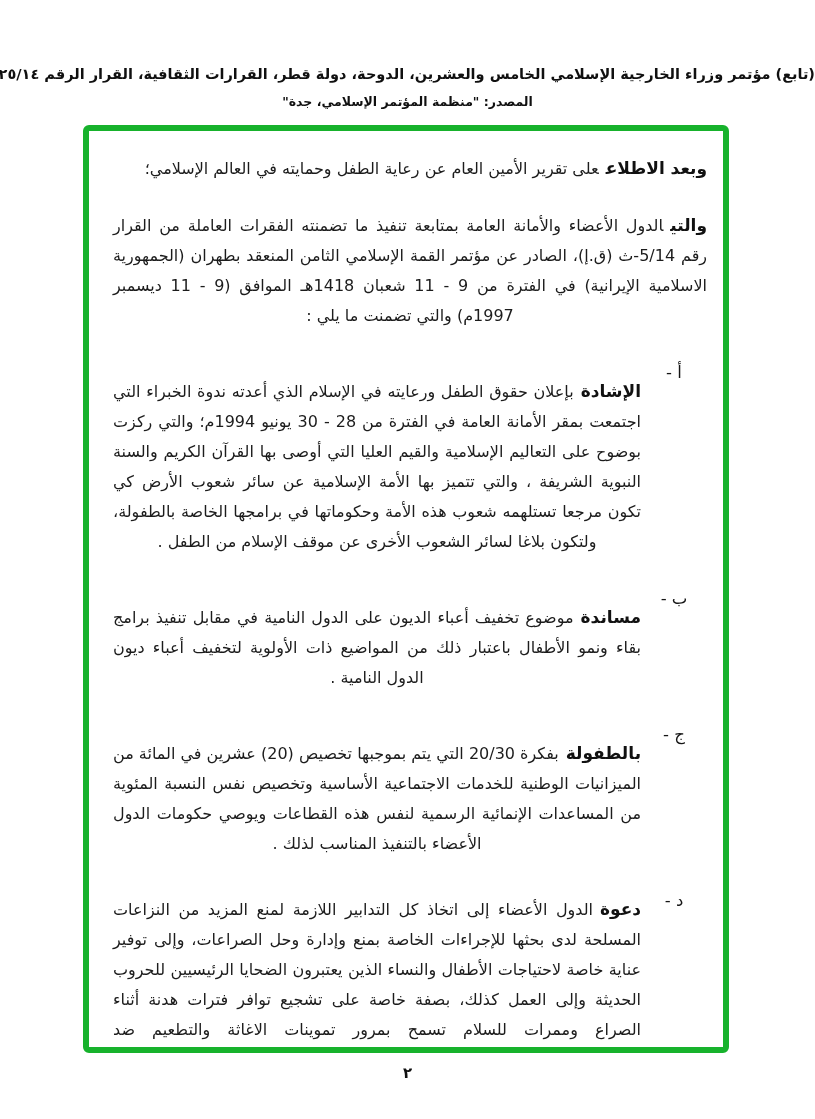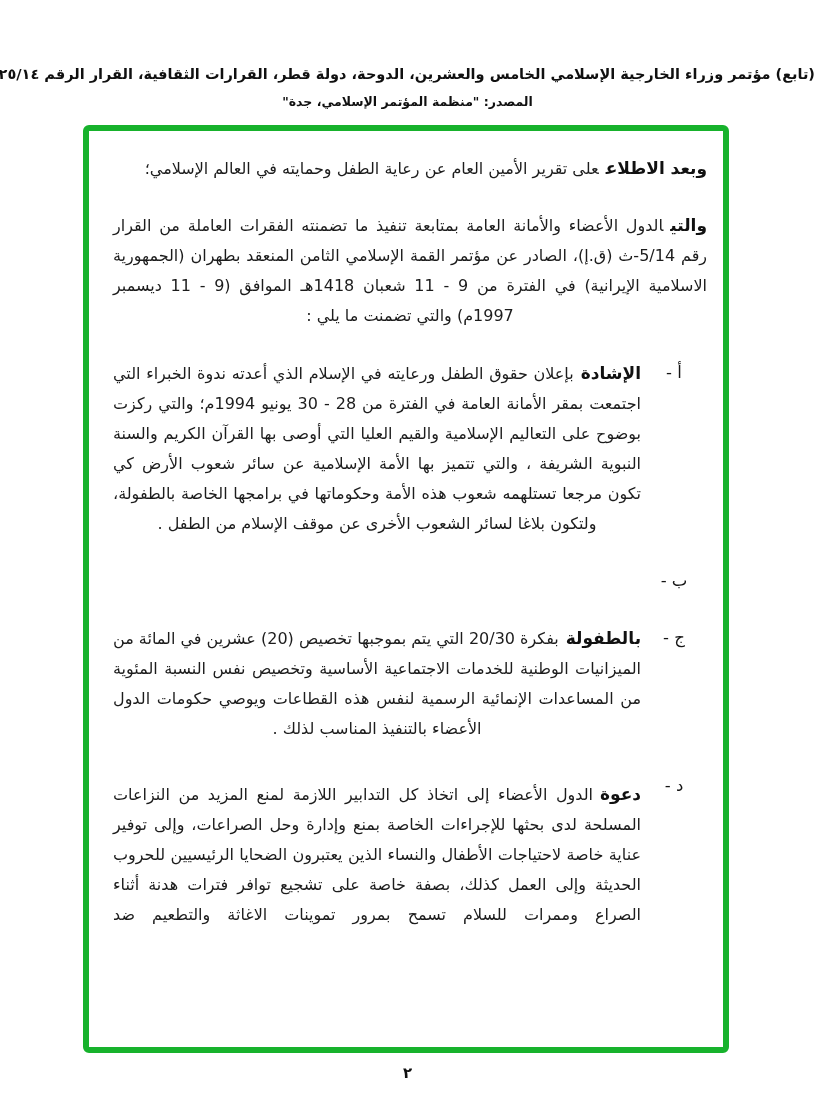--- a/index.html
+++ b/index.html
@@ -39,21 +39,21 @@
 
   
   .p, .item-text {
     margin: 0;
     font-size: 16px;
     line-height: 30px;
     text-align: justify;
     color: #1c1c1c;
   }
   .p.single { text-align: right; }
-  .center-last { text-align-last: center; }
+  .center-last { text-align-last: center; margin-top: 18px; }
   .justify-last { text-align-last: justify; margin-top: 8px; }
   .lead { font-weight: bold; font-size: 17px; margin-left: 7px; color: #111; }
 
   .p.opening { margin-top: 8px; }
   .p.recommend { margin-top: 26px; }
 
   .item { display: flex; margin-top: 27px; }
   .item .marker {
     flex: none; width: 66px;
     font-size: 16.5px; line-height: 30px;
@@ -84,20 +84,21 @@
 
     <p class="p recommend center-last"><b class="lead">والتي</b><span>الدول الأعضاء والأمانة العامة بمتابعة تنفيذ ما تضمنته الفقرات العاملة من القرار رقم 5/14-ث (ق.إ)، الصادر عن مؤتمر القمة الإسلامي الثامن المنعقد بطهران (الجمهورية الاسلامية الإيرانية) في الفترة من 9 - 11 شعبان 1418هـ الموافق (9 - 11 ديسمبر 1997م) والتي تضمنت ما يلي :</span></p>
 
     <div class="item">
       <div class="marker">أ -</div>
       <p class="item-text center-last"><b class="lead">الإشادة</b><span>بإعلان حقوق الطفل ورعايته في الإسلام الذي أعدته ندوة الخبراء التي اجتمعت بمقر الأمانة العامة في الفترة من 28 - 30 يونيو 1994م؛ والتي ركزت بوضوح على التعاليم الإسلامية والقيم العليا التي أوصى بها القرآن الكريم والسنة النبوية الشريفة ، والتي تتميز بها الأمة الإسلامية عن سائر شعوب الأرض كي تكون مرجعا تستلهمه شعوب هذه الأمة وحكوماتها في برامجها الخاصة بالطفولة، ولتكون بلاغا لسائر الشعوب الأخرى عن موقف الإسلام من الطفل .</span></p>
     </div>
 
     <div class="item">
       <div class="marker">ب -</div>
+      <p class="item-text center-last"><b class="lead">مساندة</b><span>موضوع تخفيف أعباء الديون على الدول النامية في مقابل تنفيذ برامج بقاء ونمو الأطفال باعتبار ذلك من المواضيع ذات الأولوية لتخفيف أعباء ديون الدول النامية .</span></p>
     </div>
 
     <div class="item">
       <div class="marker">ج -</div>
       <p class="item-text center-last"><b class="lead">بالطفولة</b><span>بفكرة 20/30 التي يتم بموجبها تخصيص (20) عشرين في المائة من الميزانيات الوطنية للخدمات الاجتماعية الأساسية وتخصيص نفس النسبة المئوية من المساعدات الإنمائية الرسمية لنفس هذه القطاعات ويوصي حكومات الدول الأعضاء بالتنفيذ المناسب لذلك .</span></p>
     </div>
 
     <div class="item">
       <div class="marker">د -</div>
       <p class="item-text justify-last"><b class="lead">دعوة</b><span>الدول الأعضاء إلى اتخاذ كل التدابير اللازمة لمنع المزيد من النزاعات المسلحة لدى بحثها للإجراءات الخاصة بمنع وإدارة وحل الصراعات، وإلى توفير عناية خاصة لاحتياجات الأطفال والنساء الذين يعتبرون الضحايا الرئيسيين للحروب الحديثة وإلى العمل كذلك، بصفة خاصة على تشجيع توافر فترات هدنة أثناء الصراع وممرات للسلام تسمح بمرور تموينات الاغاثة والتطعيم ضد</span></p>

